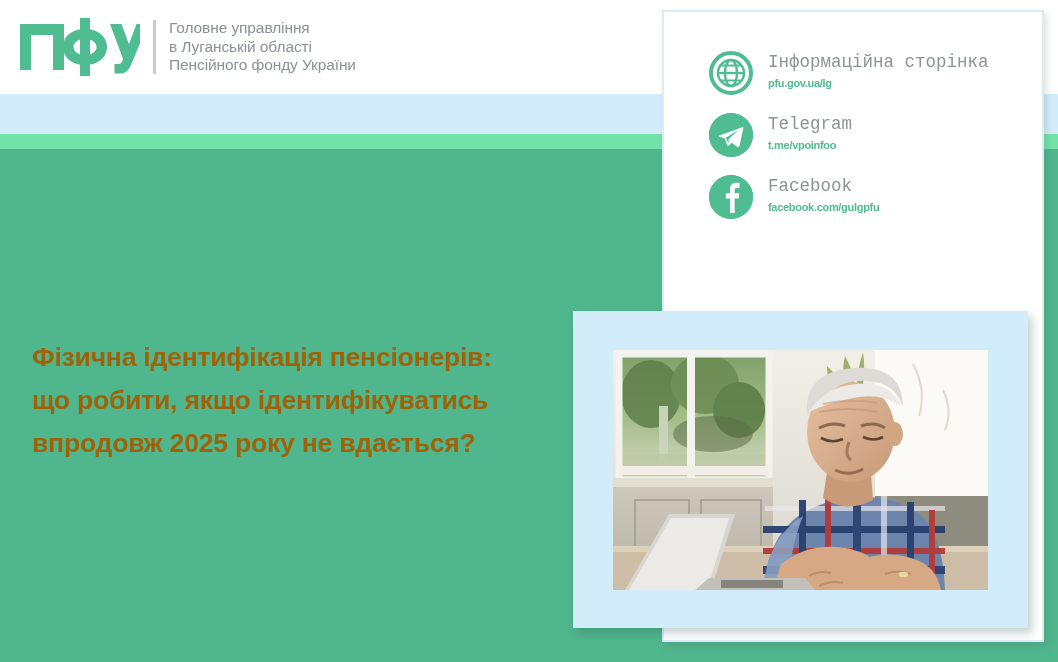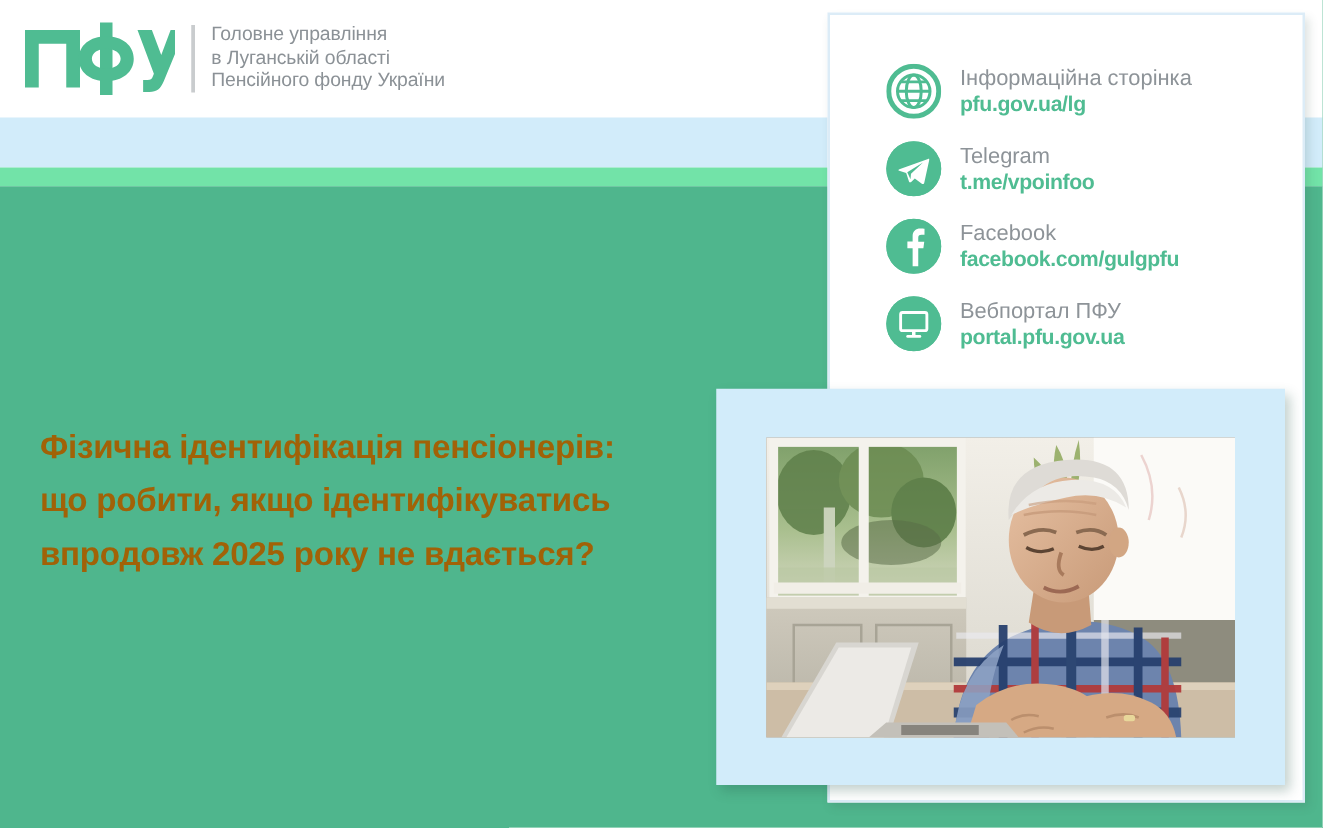--- a/index.html
+++ b/index.html
@@ -41,24 +41,24 @@
   .contact-icon {
     width:44px; height:44px; border-radius:50%;
     flex:0 0 44px; display:flex; align-items:center; justify-content:center;
     background:#4fbc92;
   }
   .contact-icon.outline { background:#ffffff; }
   .contact-icon svg { display:block; }
   .contact-text { padding-left:15px; display:flex; flex-direction:column; justify-content:center; }
   .contact-title {
     font-size:17.5px; line-height:21px; color:#8d9398;
-    font-family:Liberation Sans, sans-serif; white-space:nowrap;
+    font-family:Liberation Mono, monospace; white-space:nowrap;
   }
   .contact-url {
-    font-size:17px; line-height:21px; color:#4fbc92; font-weight:bold;
+    font-size:11px; line-height:21px; color:#4fbc92; font-weight:bold;
     font-family:"Liberation Sans", sans-serif; white-space:nowrap; letter-spacing:-0.3px;
   }
 
   
   .headline {
     position:absolute; left:32px; top:336px; width:530px;
     color:#a16207; font-weight:bold;
     font-family:"Liberation Sans", sans-serif;
     font-size:26.5px; line-height:43px; letter-spacing:-0.2px;
   }
@@ -152,34 +152,20 @@
             <path d="M25.6 23.6 h4.1 l0.7 -5.3 h-4.8 v-3.1 c0 -1.5 0.5 -2.5 2.7 -2.5 h2.3 V7.9
                      c-0.4 -0.05 -1.8 -0.18 -3.4 -0.18 c-3.4 0 -6.1 2.1 -6.1 5.9 v4.66 h-4.2 v5.3 h4.2 V38 h4.5 z" fill="#ffffff"></path>
           </svg>
         </div>
         <div class="contact-text">
           <span class="contact-title">Facebook</span>
           <span class="contact-url">facebook.com/gulgpfu</span>
         </div>
       </div>
 
-      <div class="contact-row">
-        <div class="contact-icon">
-          <svg width="44" height="44" viewBox="0 0 44 44">
-            <circle cx="22" cy="22" r="22" fill="#4fbc92"></circle>
-            <rect x="11.5" y="13" width="21" height="14.5" rx="1.6" fill="none" stroke="#ffffff" stroke-width="2.3"></rect>
-            <rect x="20.6" y="27.5" width="2.8" height="3.8" fill="#ffffff"></rect>
-            <rect x="16" y="31" width="12" height="2.2" rx="1.1" fill="#ffffff"></rect>
-          </svg>
-        </div>
-        <div class="contact-text">
-          <span class="contact-title">Вебпортал ПФУ</span>
-          <span class="contact-url">portal.pfu.gov.ua</span>
-        </div>
-      </div>
 
     </div>
   </div>
 
   <div class="headline">
     <div>Фізична ідентифікація пенсіонерів:</div>
     <div>що робити, якщо ідентифікуватись</div>
     <div>впродовж 2025 року не вдається?</div>
   </div>
 

